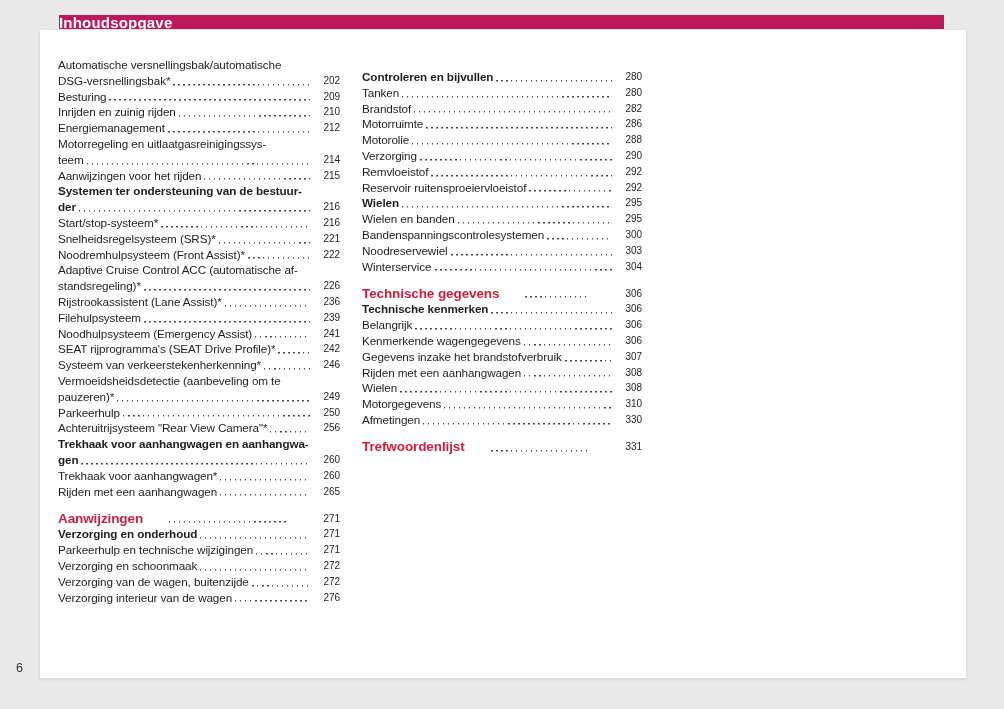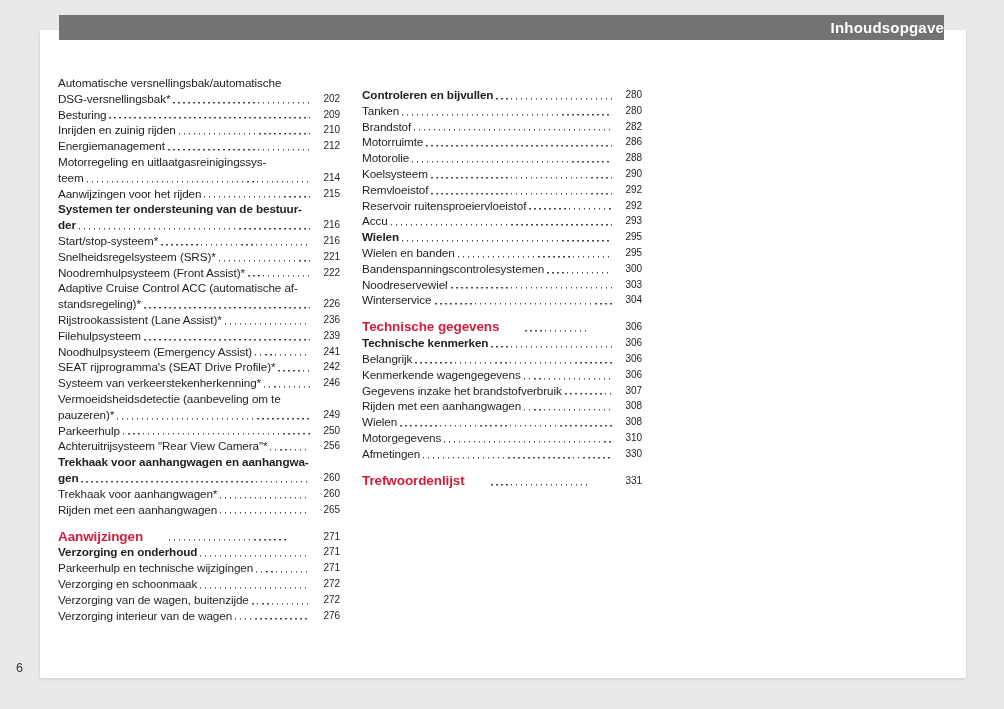--- a/index.html
+++ b/index.html
@@ -19,36 +19,36 @@
     width: 926px;
     height: 648px;
     background: #ffffff;
     box-shadow: 0 1px 3px rgba(0,0,0,0.12);
   }
   .headerbar {
     position: absolute;
     left: 59px;
     top: 15px;
     width: 885px;
-    height: 25px;
-    background: #737373;
+    height: 14px;
+    background: #be185d;
     display: flex;
     align-items: center;
-    justify-content: flex-end;
+    justify-content: flex-start;
   }
   .headerbar span {
     color: #ffffff;
     font-weight: 700;
     font-size: 15px;
     letter-spacing: 0.2px;
   }
   .content {
     position: absolute;
     left: 58px;
-    top: 75px;
+    top: 57px;
     display: flex;
     gap: 22px;
   }
   .col { width: 282px; }
   .col-right { width: 280px; margin-top: 12px; }
   .row {
     display: flex;
     align-items: flex-end;
     height: 15.8px;
     font-size: 11.7px;
@@ -287,38 +287,33 @@
           <span class="label">Motorruimte</span>
           <span class="dots"></span>
           <span class="page">286</span>
         </div>
         <div class="row">
           <span class="label">Motorolie</span>
           <span class="dots"></span>
           <span class="page">288</span>
         </div>
         <div class="row">
-          <span class="label">Koelsysteem</span>
+          <span class="label">Verzorging</span>
           <span class="dots"></span>
           <span class="page">290</span>
         </div>
         <div class="row">
           <span class="label">Remvloeistof</span>
           <span class="dots"></span>
           <span class="page">292</span>
         </div>
         <div class="row">
           <span class="label">Reservoir ruitensproeiervloeistof</span>
           <span class="dots"></span>
           <span class="page">292</span>
-        </div>
-        <div class="row">
-          <span class="label">Accu</span>
-          <span class="dots"></span>
-          <span class="page">293</span>
         </div>
         <div class="row bold">
           <span class="label">Wielen</span>
           <span class="dots"></span>
           <span class="page">295</span>
         </div>
         <div class="row">
           <span class="label">Wielen en banden</span>
           <span class="dots"></span>
           <span class="page">295</span>

